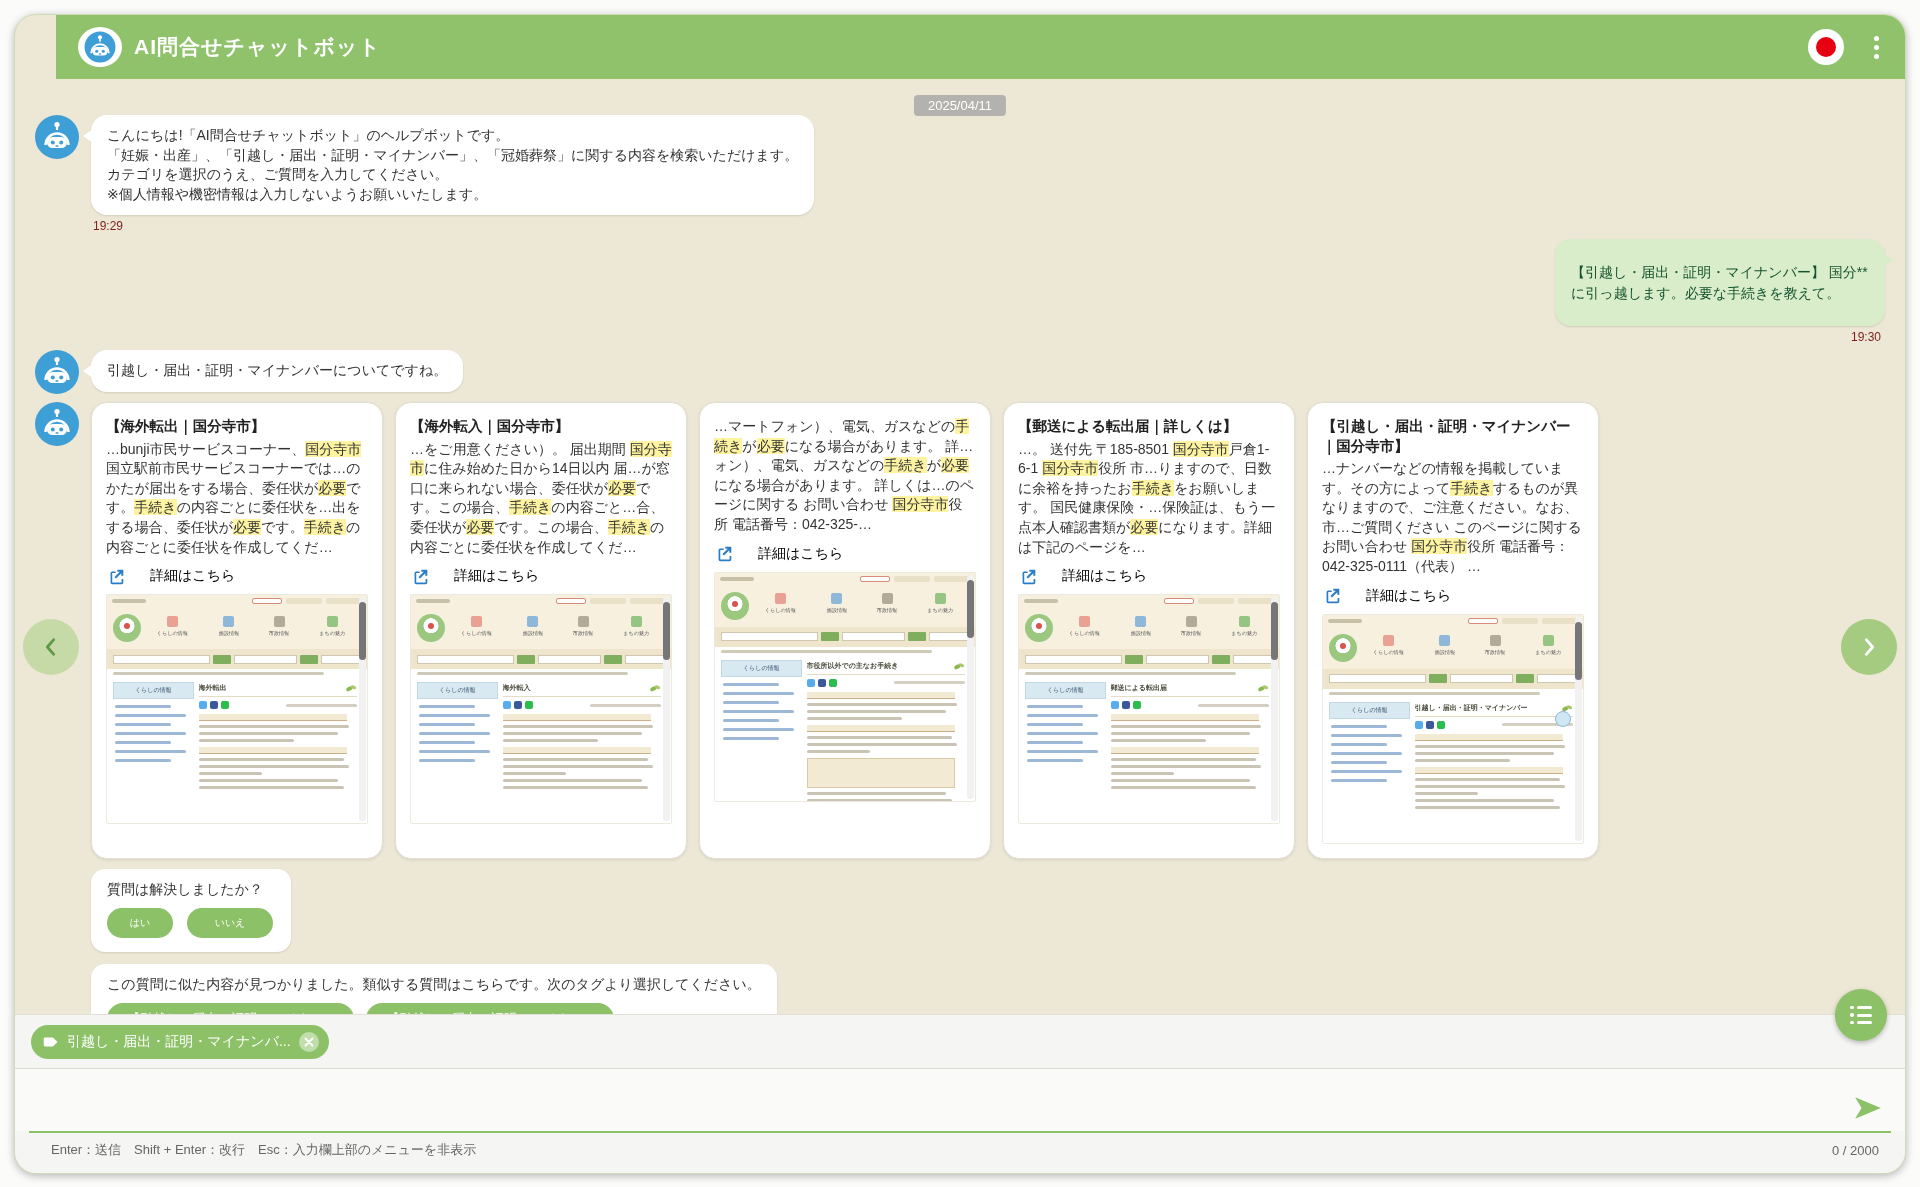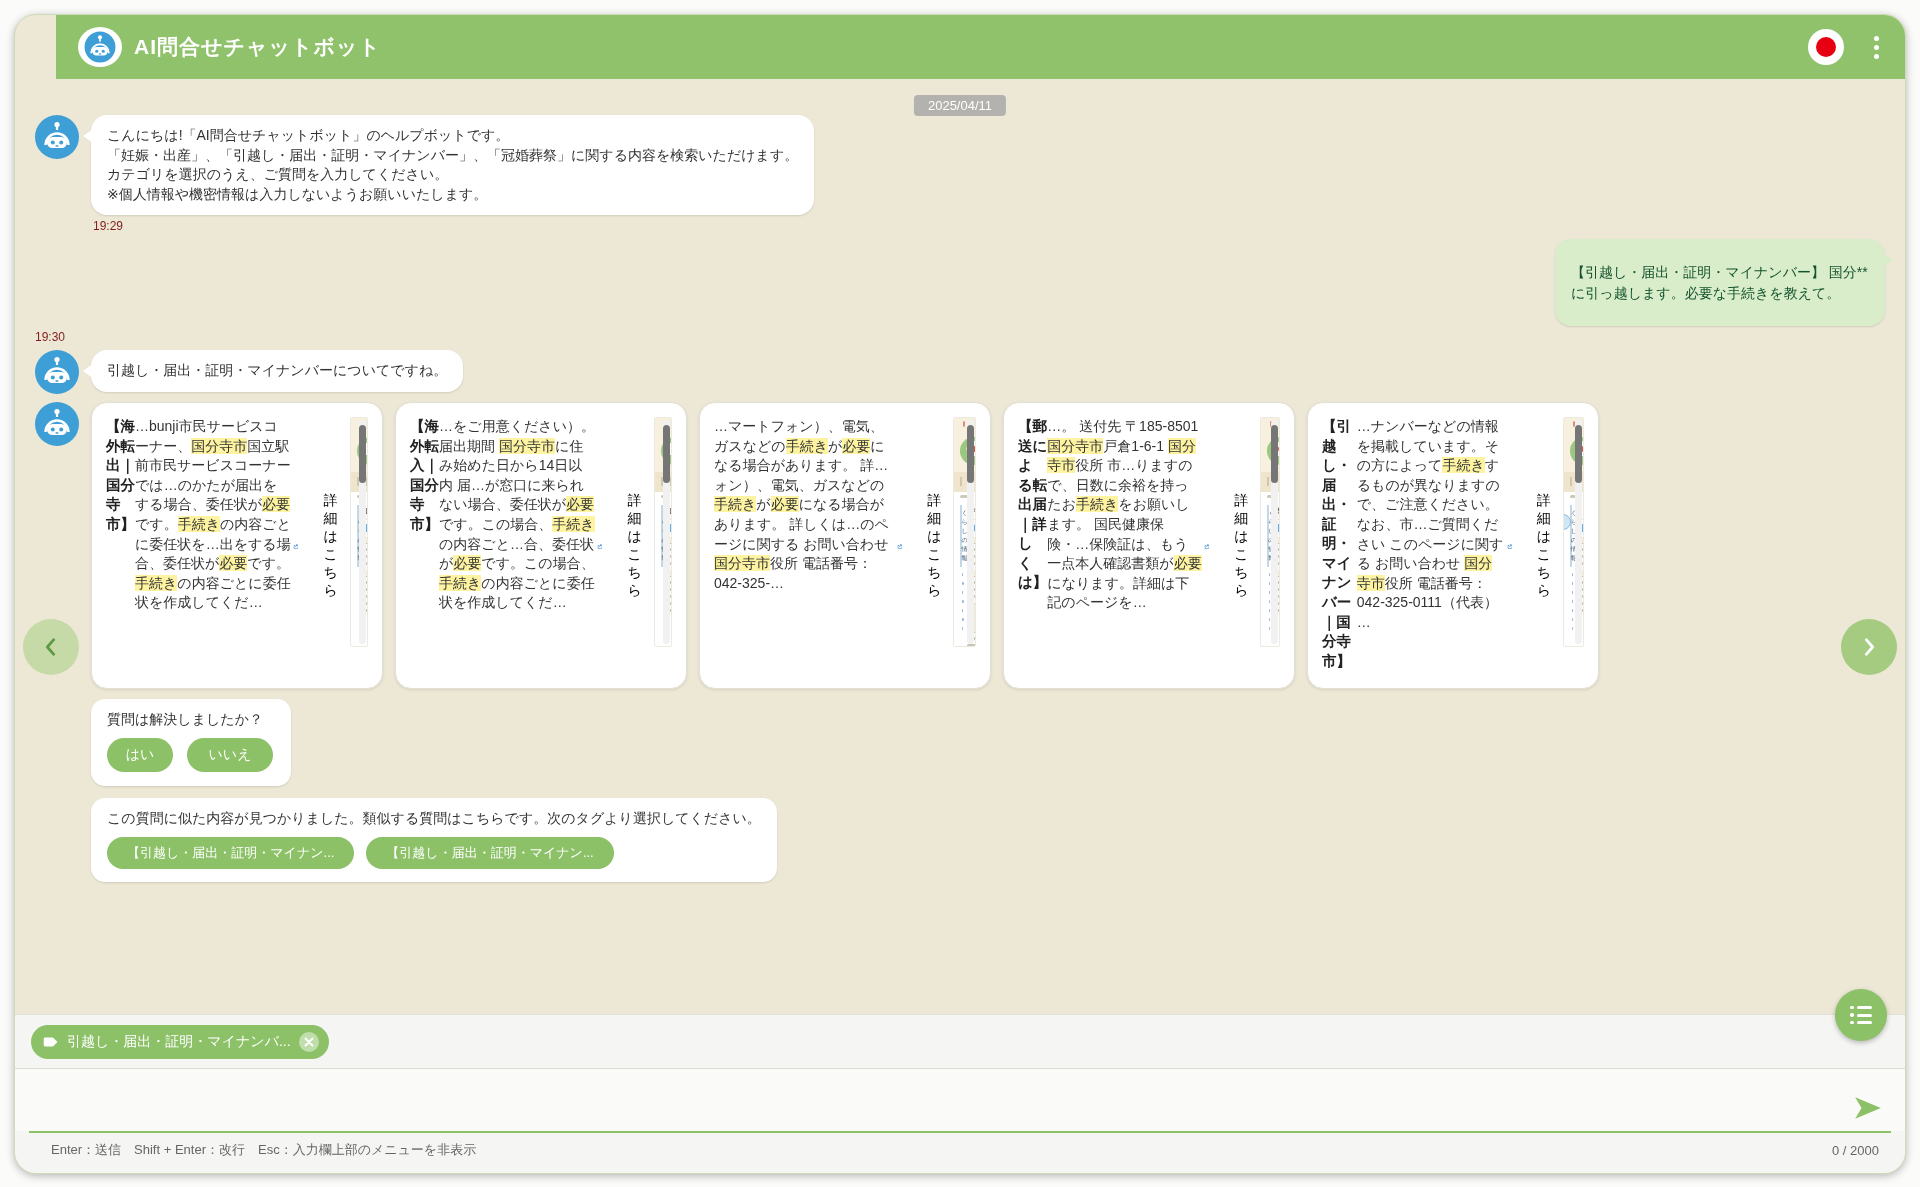--- a/index.html
+++ b/index.html
@@ -26,33 +26,33 @@
 
   .bot-row { display:flex; align-items:flex-start; margin-top:2px; }
   .avatar { width:44px; height:44px; flex-shrink:0; margin-right:12px; }
 
   .bubble { position:relative; background:#fff; border-radius:16px; padding:11px 16px;
             font-size:14px; line-height:1.4; color:#333; box-shadow:0 1px 2px rgba(0,0,0,.12); }
   .bubble.bot::before { content:""; position:absolute; left:-8px; top:14px;
             border-top:7px solid transparent; border-bottom:7px solid transparent; border-right:10px solid #fff; }
   .pre-line { white-space:pre-line; }
   .time { font-size:12px; color:#7f1d1d; margin:4px 0 6px 58px; }
-  .time-right { text-align:left; margin:4px 4px 6px 0; }
+  .time-right { text-align:right; margin:4px 4px 6px 0; }
 
   .user-row { display:flex; justify-content:flex-end; margin-top:4px; }
   .user-bubble { position:relative; max-width:330px; background:#d9edca; border-radius:16px;
                  padding:23px 16px; font-size:14px; line-height:1.45; color:#14532d; box-shadow:0 1px 2px rgba(0,0,0,.12); }
   .user-bubble::after { content:""; position:absolute; right:-8px; top:14px;
                  border-top:7px solid transparent; border-bottom:7px solid transparent; border-left:10px solid #d9edca; }
 
   
   .carousel { display:flex; align-items:flex-start; margin-top:8px; }
   .rail { display:flex; gap:12px; }
   .card { width:292px; flex-shrink:0; background:#fff; border:1px solid #e3e0d6; border-radius:16px;
-          padding:14px; box-shadow:0 1px 3px rgba(0,0,0,.10); cursor:pointer; display:flex; flex-direction:row; }
+          padding:14px; box-shadow:0 1px 3px rgba(0,0,0,.10); cursor:pointer; display:flex; flex-direction:column; }
   .card-title { font-size:14.5px; font-weight:bold; color:#222; line-height:1.35; margin-bottom:3px; }
   .card-body { font-size:14px; line-height:1.4; color:#333; }
   .hl { background:#fdf3a1; }
   .card-link { display:flex; align-items:center; gap:25px; color:#000000; font-size:14px; text-decoration:none; margin:10px 0 9px 2px; }
   .card-link .link-text { border-bottom:0; }
 
   
   .thumb { position:relative; height:230px; background:#fff; border:1px solid #eceadf; overflow:hidden; border-radius:2px; }
   .tw-top { height:12px; background:#f7f0df; display:flex; align-items:center; gap:4px; padding:0 5px; }
   .tw-top i { display:block; height:4px; border-radius:2px; }
@@ -98,21 +98,21 @@
   .tw-scroll-thumb { width:7px; height:58px; background:#767676; border-radius:4px; margin-top:5px; }
 
   .nav-arrow { position:absolute; top:540px; width:56px; height:56px; border-radius:50%; border:none;
                background:rgba(165,205,130,.55); display:flex; align-items:center; justify-content:center; cursor:pointer; z-index:5; }
   .nav-arrow.prev { left:8px; } .nav-arrow.next { right:8px; background:rgba(150,197,112,.85); }
 
   
   .feedback-bubble { margin:10px 0 0 56px; width:fit-content; background:#fff; border-radius:14px; padding:12px 18px 14px 16px; box-shadow:0 1px 2px rgba(0,0,0,.12); }
   .feedback-q { font-size:14px; color:#333; }
   .pill-row { display:flex; gap:14px; margin-top:9px; }
-  .pill-btn { border:none; background:#8cc168; color:#fff; font-size:14px; padding:8px 0; border-radius:18px; cursor:pointer; font-family:inherit; }
+  .pill-btn { border:none; background:#8cc168; color:#fff; font-size:10px; padding:8px 0; border-radius:18px; cursor:pointer; font-family:inherit; }
   .pill-yes { width:66px; } .pill-no { width:86px; }
 
   .similar-bubble { margin:12px 0 0 56px; width:fit-content; max-width:700px; background:#fff; border-radius:14px; padding:12px 16px 13px; box-shadow:0 1px 2px rgba(0,0,0,.12); }
   .similar-text { font-size:14px; color:#333; }
   .tag-row { display:flex; gap:12px; margin-top:9px; }
   .tag-btn { border:none; background:#8cc168; color:#fff; font-size:13px; padding:7px 20px; border-radius:16px; cursor:pointer; font-family:inherit; }
 
   
   .composer { position:relative; flex-shrink:0; background:#f5f5f3; border-top:1px solid #e2e0d8; }
   .chip-row { padding:10px 16px 9px; border-bottom:1px solid #dddbd2; }

